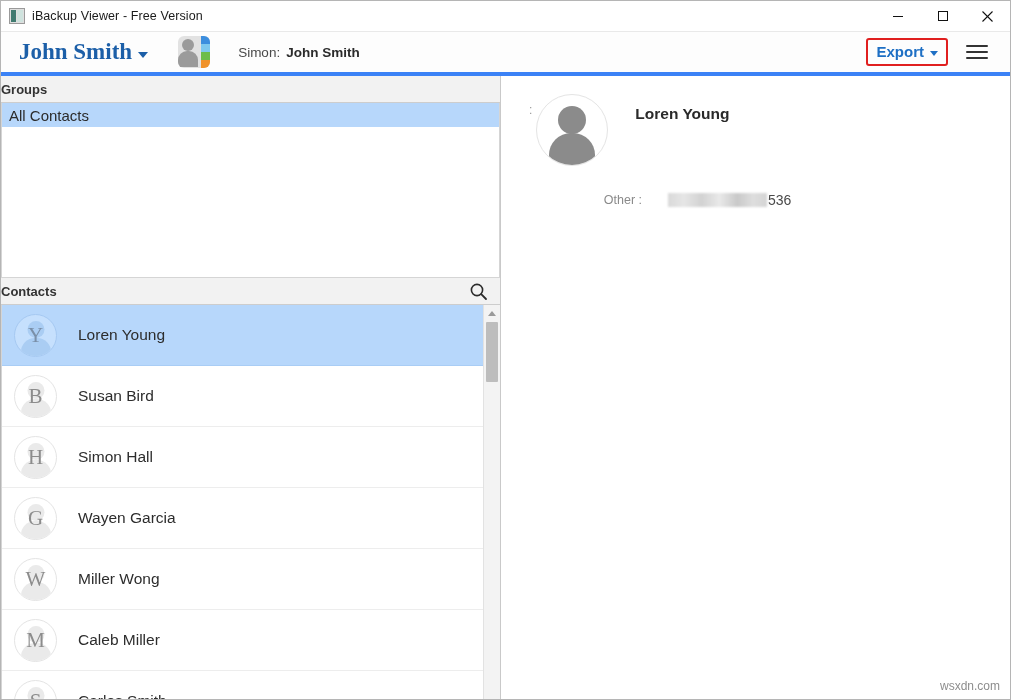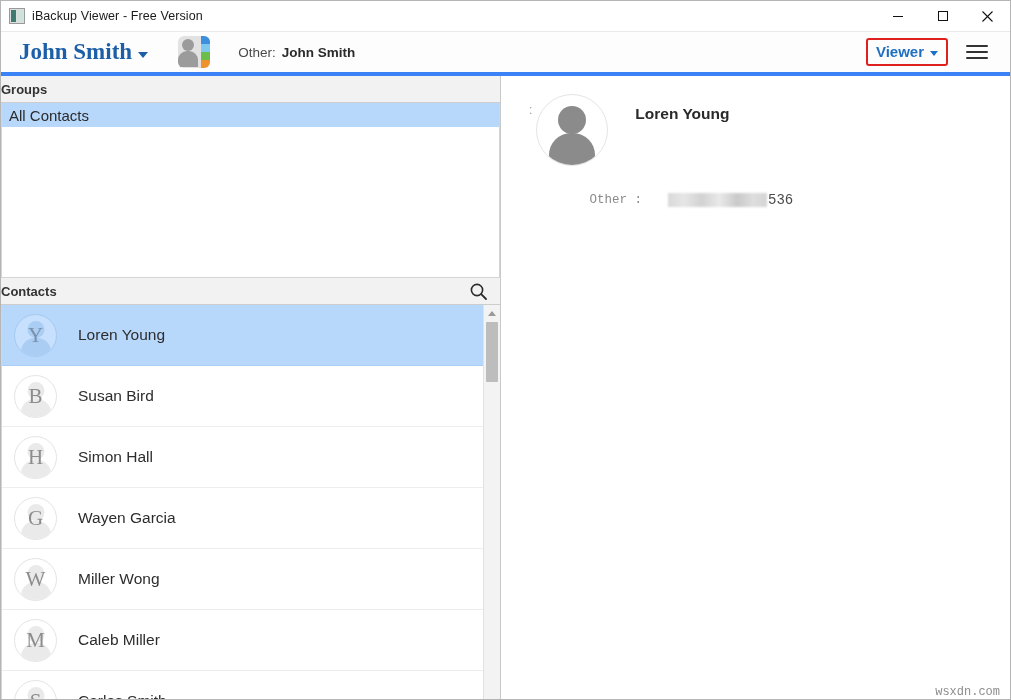--- a/index.html
+++ b/index.html
@@ -232,38 +232,37 @@
     width: 46px; height: 34px; border-radius: 22px 22px 0 0; background: #8b8b8b;
   }
   .detail-name {
     margin-left: 27px; margin-top: 11px;
     font-size: 15.5px; font-weight: 700; color: #2a2a2a;
   }
   .field-row {
     display: flex; align-items: center;
     margin-top: 26px; padding-left: 85px;
     font-size: 12.5px;
-    font-family: Liberation Mono, monospace;
   }
   .field-label { color: #8a8a8a; width: 56px; text-align: right; }
   .field-value {
     margin-left: 26px; display: flex; align-items: center;
     font-size: 14px; color: #3a3a3a;
   }
   .redacted {
     display: inline-block; width: 99px; height: 14px;
     background: linear-gradient(90deg,#d9d9d9 0%,#e6e6e6 16%,#d2d2d2 34%,#e9e9e9 52%,#c9c9c9 70%,#dedede 86%,#d4d4d4 100%);
     filter: blur(1.2px);
     vertical-align: middle;
   }
   .redacted-tail { margin-left: 1px; color: #4a4a4a; font-size: 14px; }
 
   .watermark {
-    position: absolute; right: 10px; bottom: 0;
-    font-size: 12px; color: #8d8d8d; font-family: Liberation Mono, monospace;
+    position: absolute; right: 10px; bottom: 6px;
+    font-size: 12px; color: #8d8d8d;
   }
 </style>
 </head>
 <body>
 
 <div class="app-window">
 
   <div class="titlebar">
     <div class="titlebar-icon"></div>
     <div class="titlebar-text">iBackup Viewer - Free Version</div>
@@ -298,28 +297,28 @@
       <span class="sil-body"></span>
       <span class="tabs-col">
         <i class="tab-blue"></i>
           <i class="tab-cyan"></i>
           <i class="tab-green"></i>
           <i class="tab-orange"></i>
       </span>
     </div>
 
     <div class="name-field">
-      <span>Other:</span>
+      <span>Simon:</span>
       <span class="val">John Smith</span>
     </div>
 
     <div class="header-right">
       <div class="export-wrap">
         <button class="export-btn">
-          <span>Viewer</span>
+          <span>Export</span>
           <span class="caret"></span>
         </button>
       </div>
       <div class="hamburger">
         <i></i>
           <i></i>
           <i></i>
       </div>
     </div>
   </div>

